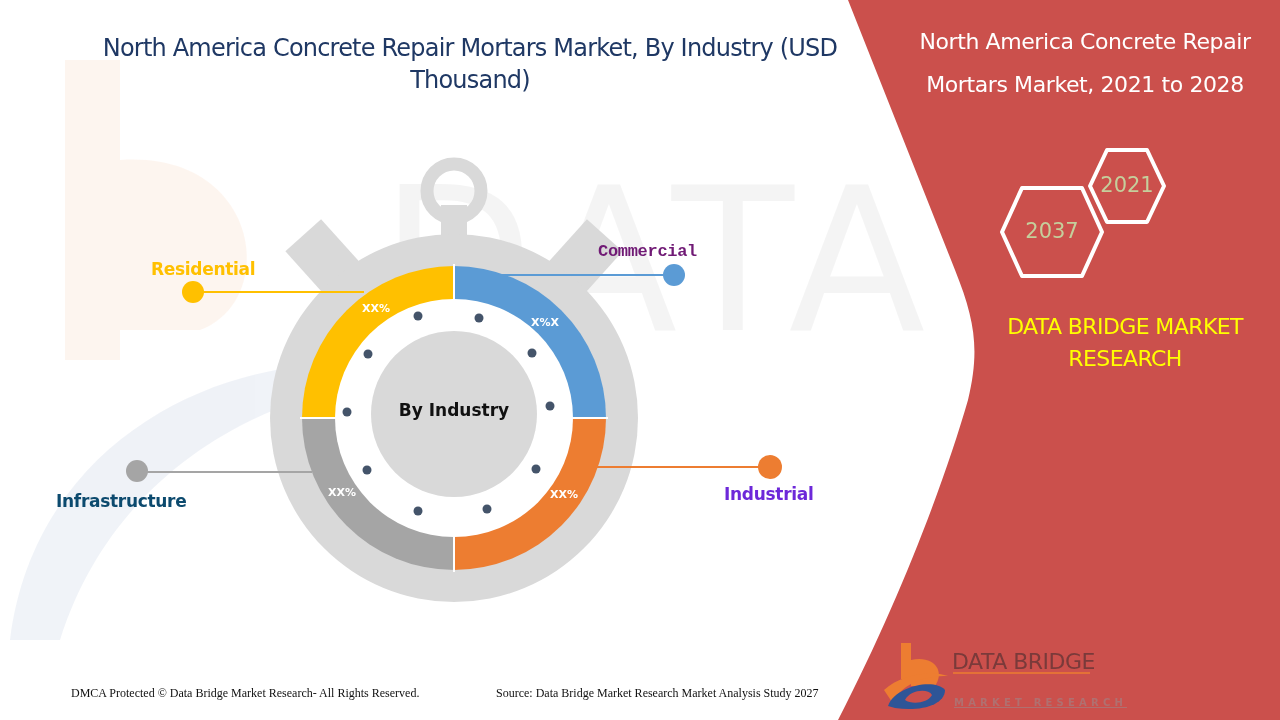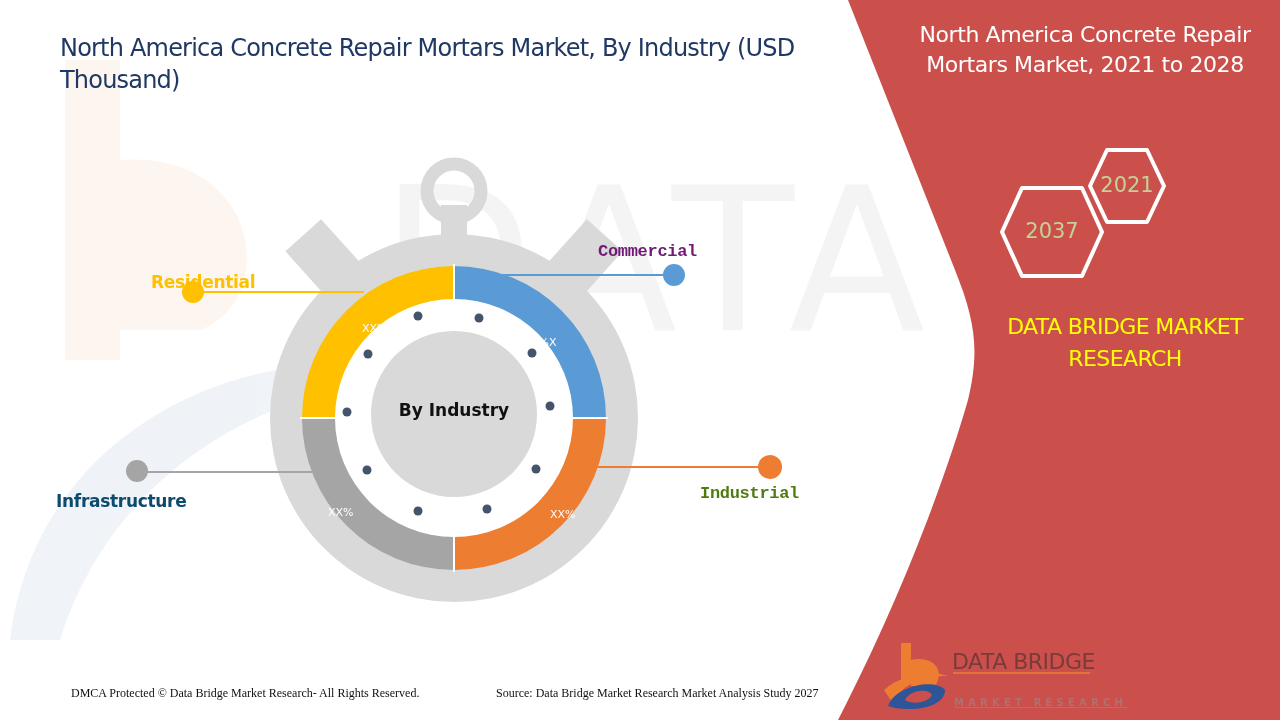--- a/index.html
+++ b/index.html
@@ -4,46 +4,45 @@
 <style>
   html, body { margin: 0; padding: 0; }
   body {
     width: 1280px; height: 720px; position: relative; overflow: hidden;
     background: #ffffff;
     font-family: "Liberation Sans", "DejaVu Sans", sans-serif;
   }
   .abs { position: absolute; }
   .bg-svg { position: absolute; left: 0; top: 0; }
   .main-title {
-    left: 60px; top: 32px; width: 820px; 
+    left: 60px; top: 32px; width: 820px; text-align: center;
     color: #1f3864; font-size: 24px; line-height: 32px;
     font-family: "DejaVu Sans", sans-serif; letter-spacing: -0.8px;
   }
   .side-title {
     left: 890px; top: 20px; width: 390px; text-align: center;
-    color: #ffffff; font-size: 22px; line-height: 30px;
+    color: #ffffff; font-size: 22px; line-height: 43px;
     font-family: "DejaVu Sans", sans-serif; letter-spacing: -0.4px;
   }
   .brand-title {
     left: 960px; top: 311px; width: 330px; text-align: center;
     color: #ffff00; font-size: 22px; line-height: 32px;
     font-family: "DejaVu Sans", sans-serif; letter-spacing: -0.6px;
   }
   .hex-label {
     color: #c5cf9c; font-size: 21px; font-family: "DejaVu Sans", sans-serif;
     text-align: center; width: 90px;
   }
   .seg-label {
     font-weight: bold; font-size: 17px; font-family: "DejaVu Sans", sans-serif;
     letter-spacing: -0.3px;
   }
   .pct {
-    color: #ffffff; font-weight: normal; font-size: 11px;
+    color: #ffffff; font-weight: bold; font-size: 11px;
     font-family: "DejaVu Sans", sans-serif;
-    margin-top: 20px;
   }
   .center-label {
     left: 370px; top: 400px; width: 168px; text-align: center;
     color: #111111; font-weight: bold; font-size: 17px;
     font-family: "DejaVu Sans", sans-serif;
   }
   .footer {
     top: 686px; color: #111111; font-size: 12px;
     font-family: "Liberation Serif", serif;
     margin-left: 36px;
@@ -134,24 +133,24 @@
   <circle cx="770" cy="467" r="12" fill="#ed7d31"></circle>
 </svg>
 
 <div class="abs main-title">North America Concrete Repair Mortars Market, By Industry  (USD Thousand)</div>
 
 <div class="abs side-title">North America Concrete Repair Mortars Market, 2021 to 2028</div>
 <div class="abs hex-label" style="left:1082px; top:173px;">2021</div>
 <div class="abs hex-label" style="left:1007px; top:219px;">2037</div>
 <div class="abs brand-title">DATA BRIDGE MARKET RESEARCH</div>
 
-<div class="abs seg-label" style="left:151px; top:272px; color:#ffc000;text-align:right;">Residential</div>
+<div class="abs seg-label" style="left:151px; top:259px; color:#ffc000;text-align:right;">Residential</div>
 <div class="abs seg-label" style="left:598px; top:242px; color:#701a75;font-family:Liberation Mono, monospace;">Commercial</div>
 <div class="abs seg-label" style="left:56px; top:491px; color:#0c4a6e;">Infrastructure</div>
-<div class="abs seg-label" style="left:700px; top:484px; color:#4d7c0f;font-family:Liberation Mono, monospace;">Industrial</div>
+<div class="abs seg-label" style="left:724px; top:484px; color:#6d28d9;">Industrial</div>
 
 <div class="abs pct" style="left:362px; top:302px;">XX%</div>
 <div class="abs pct" style="left:531px; top:316px;">X%X</div>
 <div class="abs pct" style="left:328px; top:486px;">XX%</div>
 <div class="abs pct" style="left:550px; top:488px;">XX%</div>
 
 <div class="abs center-label">By Industry</div>
 
 <div class="abs footer" style="left:35px;">DMCA Protected © Data Bridge Market Research- All Rights Reserved.</div>
 <div class="abs footer" style="left:460px;">Source: Data Bridge Market Research Market Analysis Study 2027</div>

